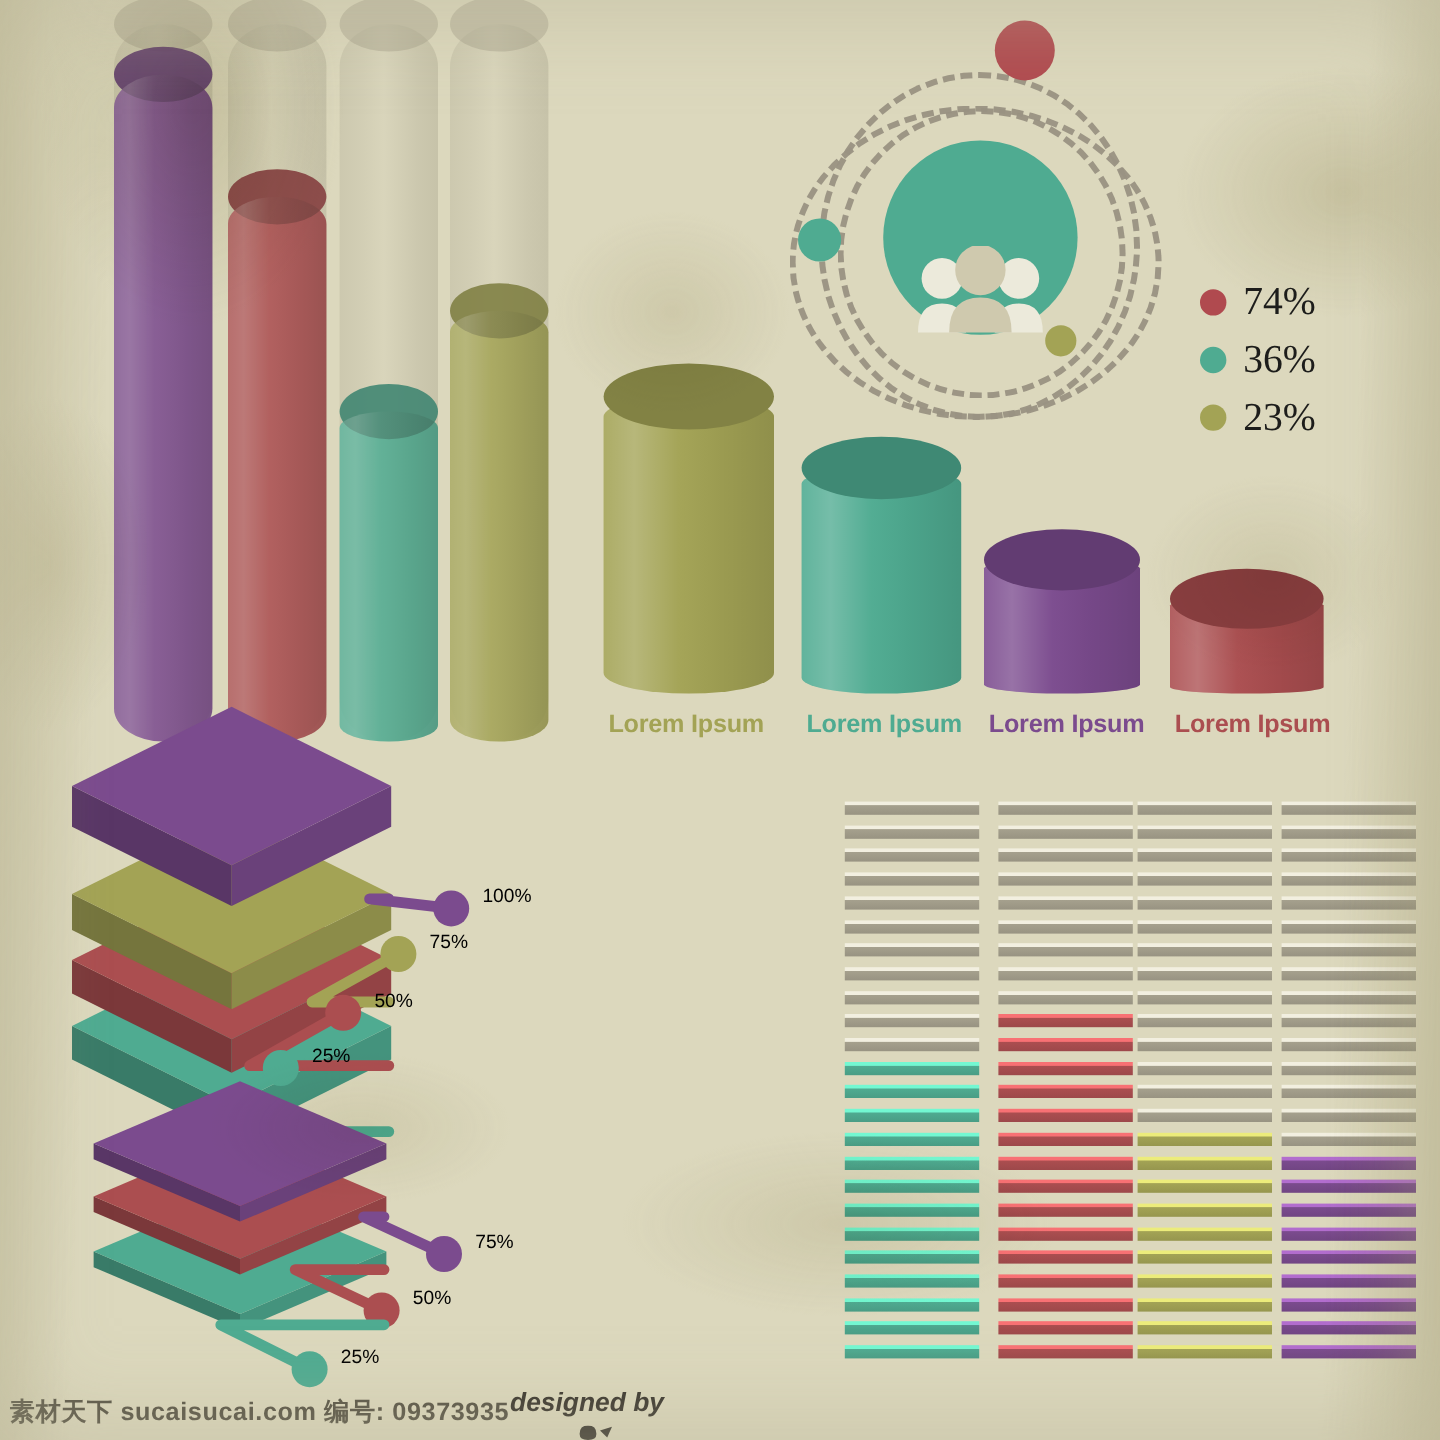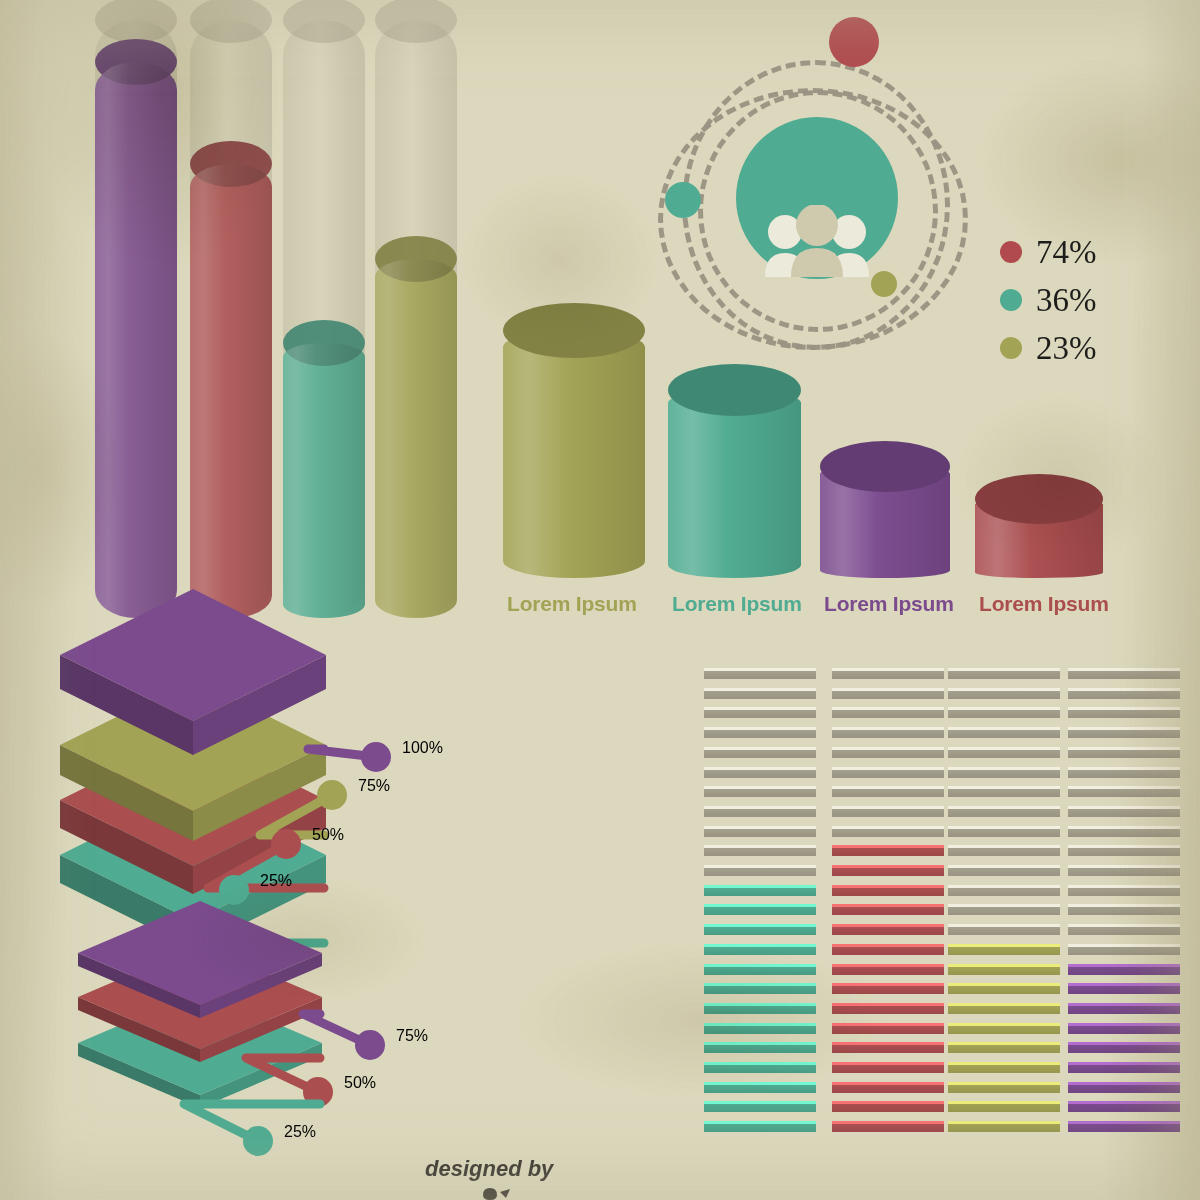--- a/index.html
+++ b/index.html
@@ -413,20 +413,21 @@
         <div class="seg" style="top: 355px; height: 11px; background: linear-gradient(rgb(178, 109, 206) 0%, rgb(178, 109, 206) 26%, rgb(123, 75, 142) 30%, rgb(113, 69, 131) 100%);"></div>
         <div class="seg" style="top: 374px; height: 11px; background: linear-gradient(rgb(178, 109, 206) 0%, rgb(178, 109, 206) 26%, rgb(123, 75, 142) 30%, rgb(113, 69, 131) 100%);"></div>
         <div class="seg" style="top: 394px; height: 11px; background: linear-gradient(rgb(178, 109, 206) 0%, rgb(178, 109, 206) 26%, rgb(123, 75, 142) 30%, rgb(113, 69, 131) 100%);"></div>
         <div class="seg" style="top: 414px; height: 11px; background: linear-gradient(rgb(178, 109, 206) 0%, rgb(178, 109, 206) 26%, rgb(123, 75, 142) 30%, rgb(113, 69, 131) 100%);"></div>
         <div class="seg" style="top: 433px; height: 11px; background: linear-gradient(rgb(178, 109, 206) 0%, rgb(178, 109, 206) 26%, rgb(123, 75, 142) 30%, rgb(113, 69, 131) 100%);"></div>
         <div class="seg" style="top: 453px; height: 11px; background: linear-gradient(rgb(178, 109, 206) 0%, rgb(178, 109, 206) 26%, rgb(123, 75, 142) 30%, rgb(113, 69, 131) 100%);"></div>
       </div>
     </div>
 
   <div id="footer">
+    <div id="cn-credit">素材天下 sucaisucai.com 编号: 09373935</div>
     <div id="freepik">
       <span id="fp-designed">designed by</span>
       <svg width="44" height="38" viewBox="0 0 44 38" style="margin:6px 4px 0 10px;">
         <path d="M6 12 h32 q0 20 -16 22 Q6 32 6 12 z" fill="#38342d"></path>
         <path d="M20 0 q7 0 7 7 q0 5 -7 5 q-7 0 -7 -5 q0 -7 7 -7 z" fill="#38342d"></path>
         <path d="M30 4 l10 -3 l-4 9 z" fill="#38342d"></path>
       </svg>
     </div>
   </div>
 

